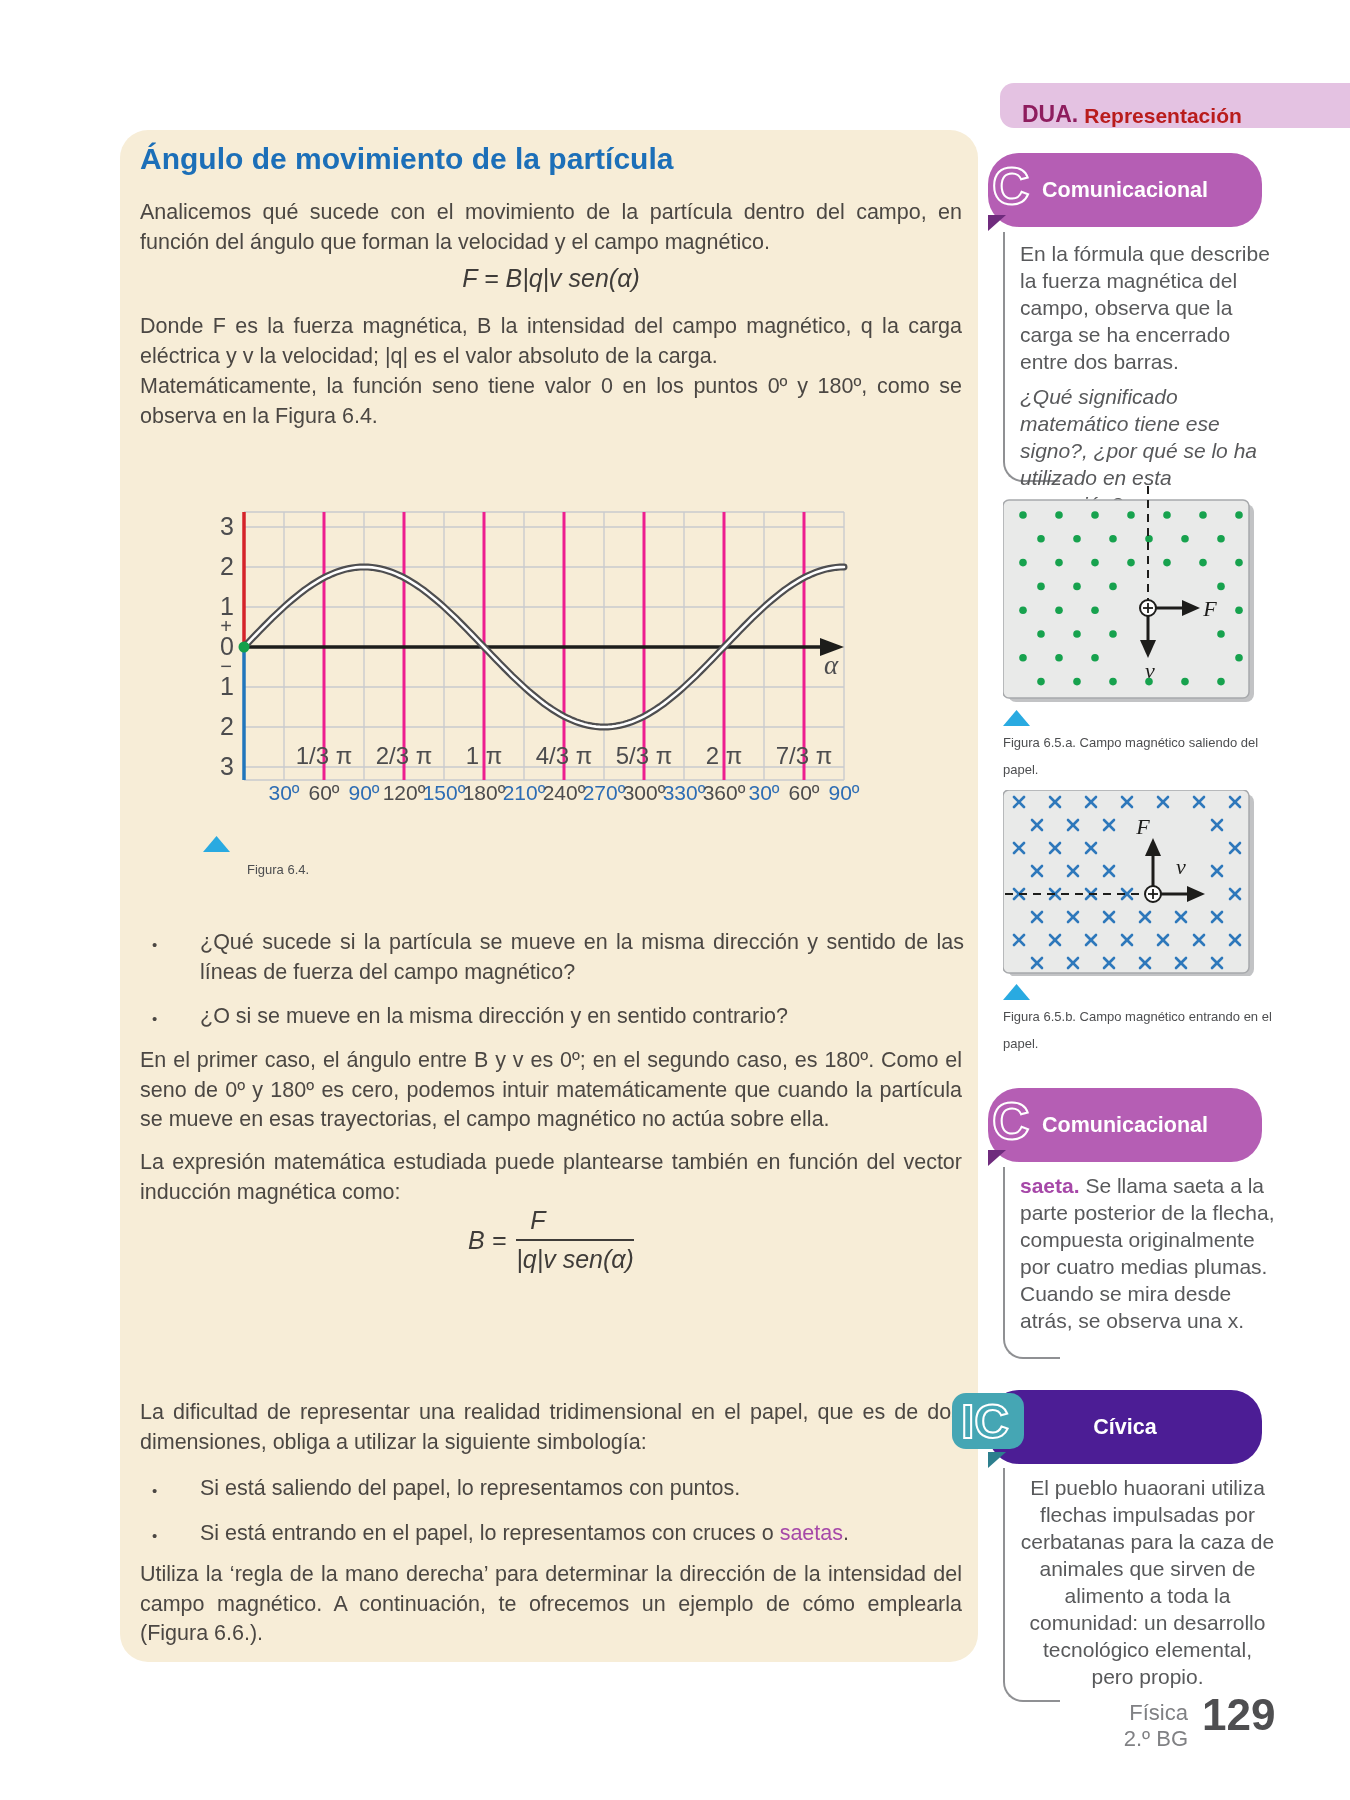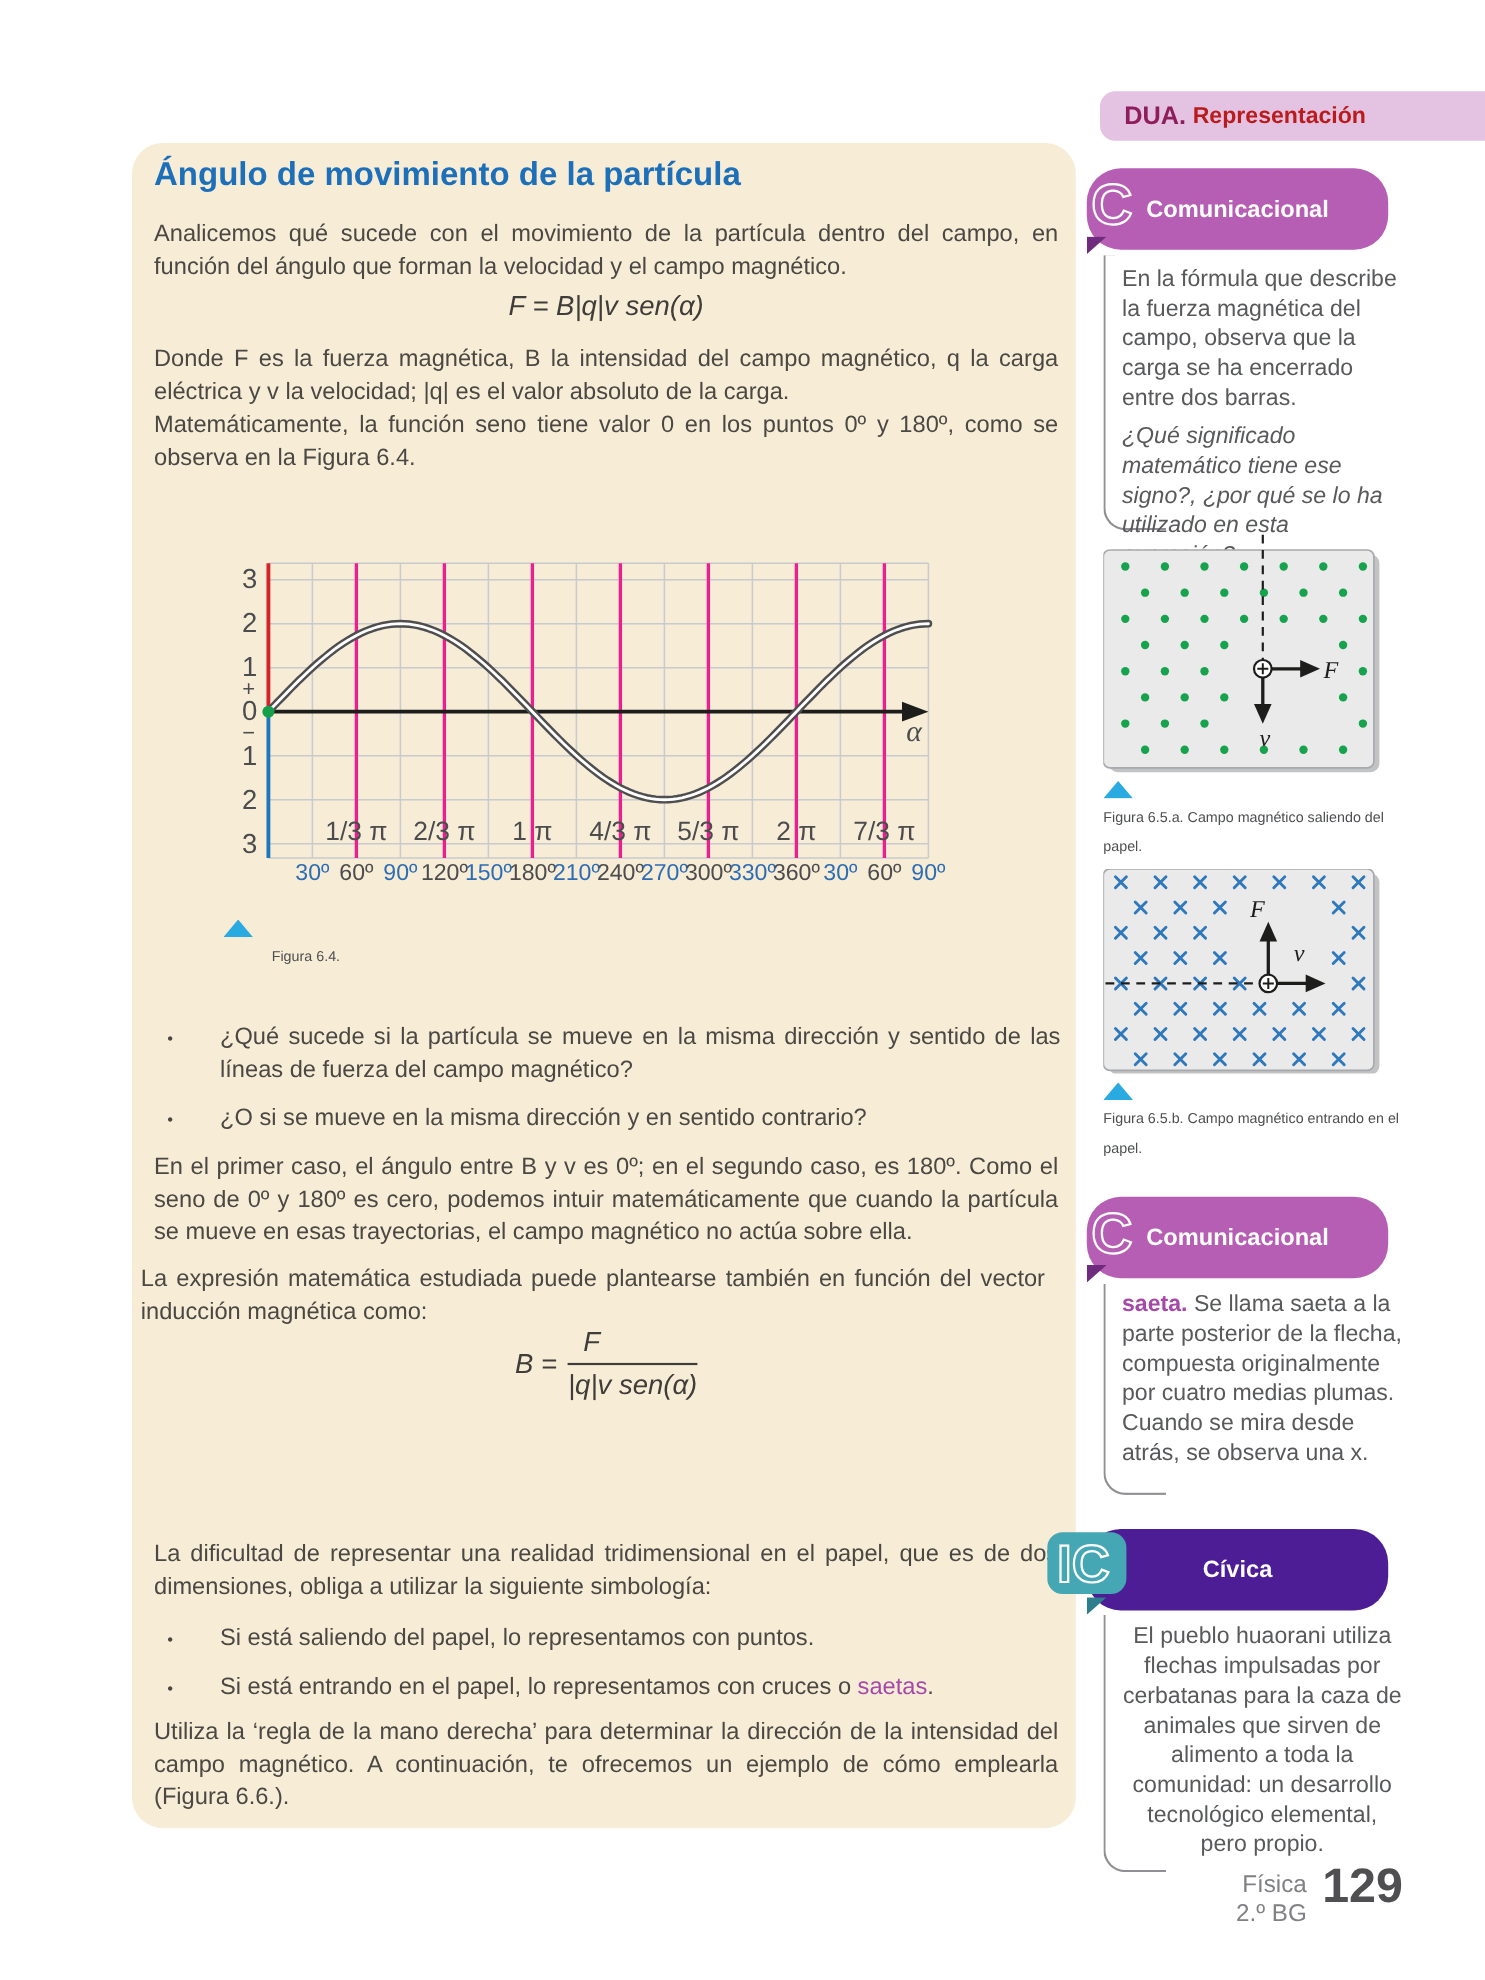--- a/index.html
+++ b/index.html
@@ -15,21 +15,21 @@
   .bullet-dot{width:48px;flex:none;font-size:15px;padding-top:2px;}
   .frac{display:inline-flex;flex-direction:column;vertical-align:middle;margin-left:10px;}
   .frac .num{padding:0 14px 4px 14px;border-bottom:2.4px solid #3f3c39;}
   .frac .den{padding-top:4px;}
   .f2wrap{width:822px;display:flex;justify-content:center;align-items:center;
           font-style:italic;font-size:25px;color:#3f3c39;}
   .fig-tri{width:27px;height:16px;background:#29aae1;
            clip-path:polygon(50% 0,100% 100%,0 100%);}
   .fig-cap{font-size:13px;line-height:27px;color:#4d4e50;}
   .badge{left:1000px;top:83px;width:350px;height:45px;background:#e4c2e2;
-         border-radius:14px 0 0 14px;display:flex;align-items:center;padding-left:22px;
+         border-radius:14px 0 0 14px;display:flex;align-items:flex-end;padding-left:22px;
          box-sizing:border-box;}
   .badge b{font-size:23px;font-weight:800;color:#8e1d5e;}
   .badge span{font-size:21px;font-weight:700;color:#b91c1c;margin-left:6px;}
   .boxhead{width:274px;height:74px;border-radius:31px;display:flex;align-items:center;
            justify-content:center;color:#fff;font-size:21.5px;font-weight:700;left:988px;}
   .boxhead.purple{background:#b55eb4;}
   .boxhead.teal{background:#4c1d95;}
   .curl{left:988px;width:18px;height:16px;clip-path:polygon(0 0,100% 0,0 100%);}
   .curl.purple{background:#6f2b7d;}
   .curl.teal{background:#2d7f8e;}
@@ -139,21 +139,21 @@
     <span style="text-align:justify;">¿Qué sucede si la partícula se mueve en la misma dirección y sentido de las líneas de fuerza del campo magnético?</span>
   </div>
 
   <div class="abs bullet-row" style="left:152px;top:1002px;">
     <span class="bullet-dot">•</span>
     <span>¿O si se mueve en la misma dirección y en sentido contrario?</span>
   </div>
 
   <div class="abs para" style="left:140px;top:1046px;">En el primer caso, el ángulo entre B y v es 0º; en el segundo caso, es 180º. Como el seno de 0º y 180º es cero, podemos intuir matemáticamente que cuando la partícula se mueve en esas trayectorias, el campo magnético no actúa sobre ella.</div>
 
-  <div class="abs para" style="left:128px;top:1148px;">La expresión matemática estudiada puede plantearse también en función del vector inducción magnética como:</div>
+  <div class="abs para" style="left:140px;top:1148px;">La expresión matemática estudiada puede plantearse también en función del vector inducción magnética como:</div>
 
   <div class="abs f2wrap" style="left:140px;top:1206px;">
     <span>B =</span>
     <span class="frac">
       <span class="num">F</span>
       <span class="den">|q|v sen(α)</span>
     </span>
   </div>
 
 

